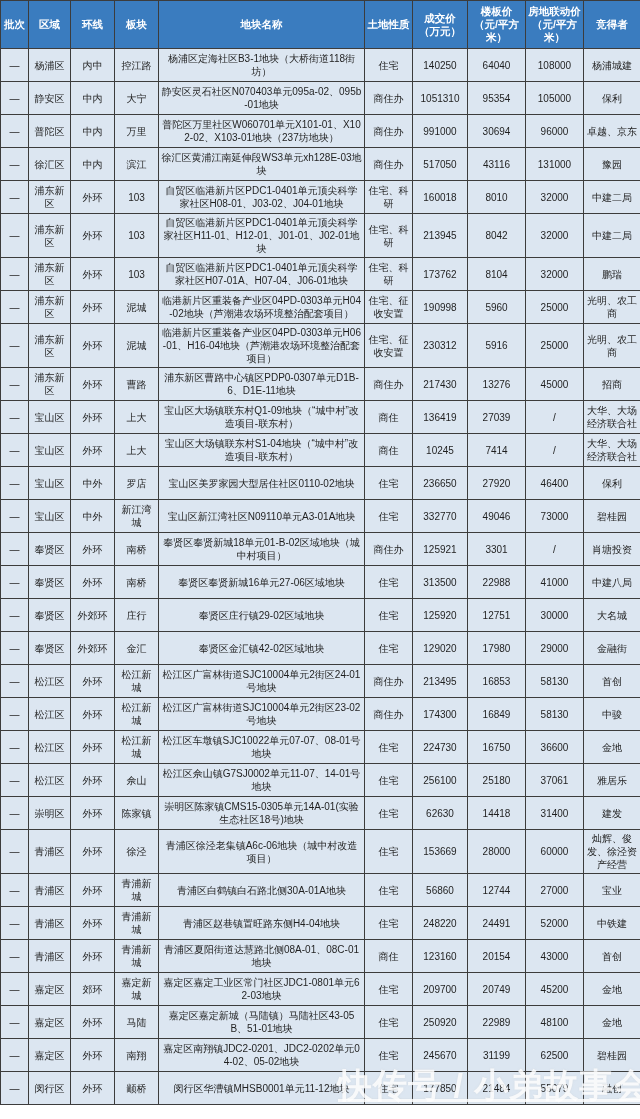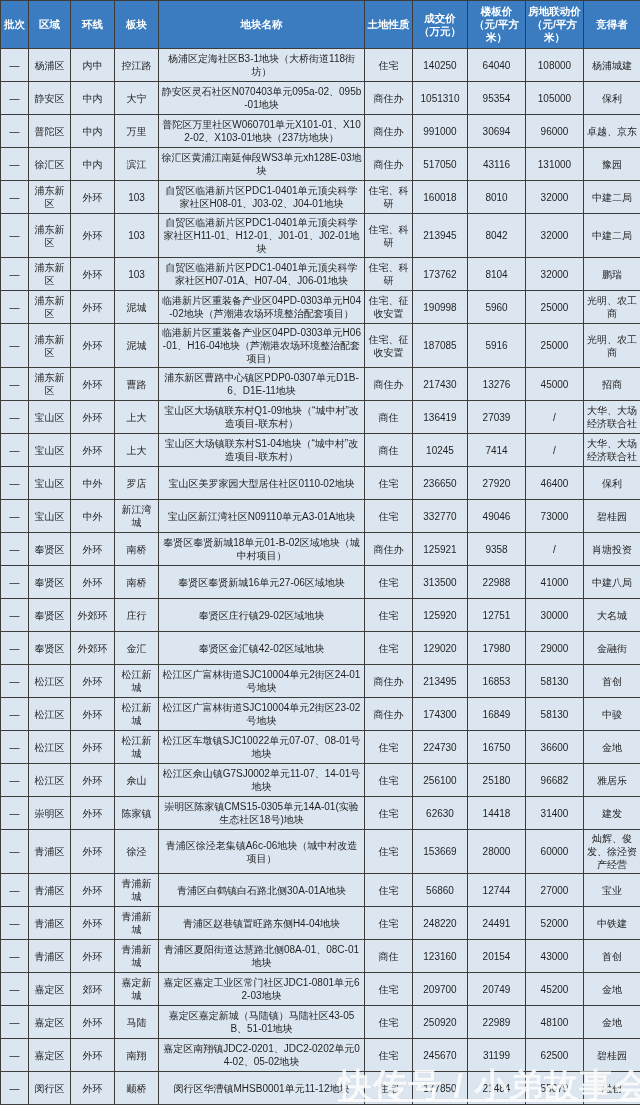--- a/index.html
+++ b/index.html
@@ -148,21 +148,21 @@
           <td>25000</td>
           <td>光明、农工商</td>
         </tr>
         <tr>
           <td>—</td>
           <td>浦东新区</td>
           <td>外环</td>
           <td>泥城</td>
           <td>临港新片区重装备产业区04PD-0303单元H06-01、H16-04地块（芦潮港农场环境整治配套项目）</td>
           <td>住宅、征收安置</td>
-          <td>187085</td>
+          <td>230312</td>
           <td>5916</td>
           <td>25000</td>
           <td>光明、农工商</td>
         </tr>
         <tr>
           <td>—</td>
           <td>浦东新区</td>
           <td>外环</td>
           <td>曹路</td>
           <td>浦东新区曹路中心镇区PDP0-0307单元D1B-6、D1E-11地块</td>
@@ -221,21 +221,21 @@
           <td>碧桂园</td>
         </tr>
         <tr>
           <td>—</td>
           <td>奉贤区</td>
           <td>外环</td>
           <td>南桥</td>
           <td>奉贤区奉贤新城18单元01-B-02区域地块（城中村项目）</td>
           <td>商住办</td>
           <td>125921</td>
-          <td>9358</td>
+          <td>3301</td>
           <td>/</td>
           <td>肖塘投资</td>
         </tr>
         <tr>
           <td>—</td>
           <td>奉贤区</td>
           <td>外环</td>
           <td>南桥</td>
           <td>奉贤区奉贤新城16单元27-06区域地块</td>
           <td>住宅</td>
@@ -306,21 +306,21 @@
         </tr>
         <tr>
           <td>—</td>
           <td>松江区</td>
           <td>外环</td>
           <td>佘山</td>
           <td>松江区佘山镇G7SJ0002单元11-07、14-01号地块</td>
           <td>住宅</td>
           <td>256100</td>
           <td>25180</td>
-          <td>96682</td>
+          <td>37061</td>
           <td>雅居乐</td>
         </tr>
         <tr>
           <td>—</td>
           <td>崇明区</td>
           <td>外环</td>
           <td>陈家镇</td>
           <td>崇明区陈家镇CMS15-0305单元14A-01(实验生态社区18号)地块</td>
           <td>住宅</td>
           <td>62630</td>

